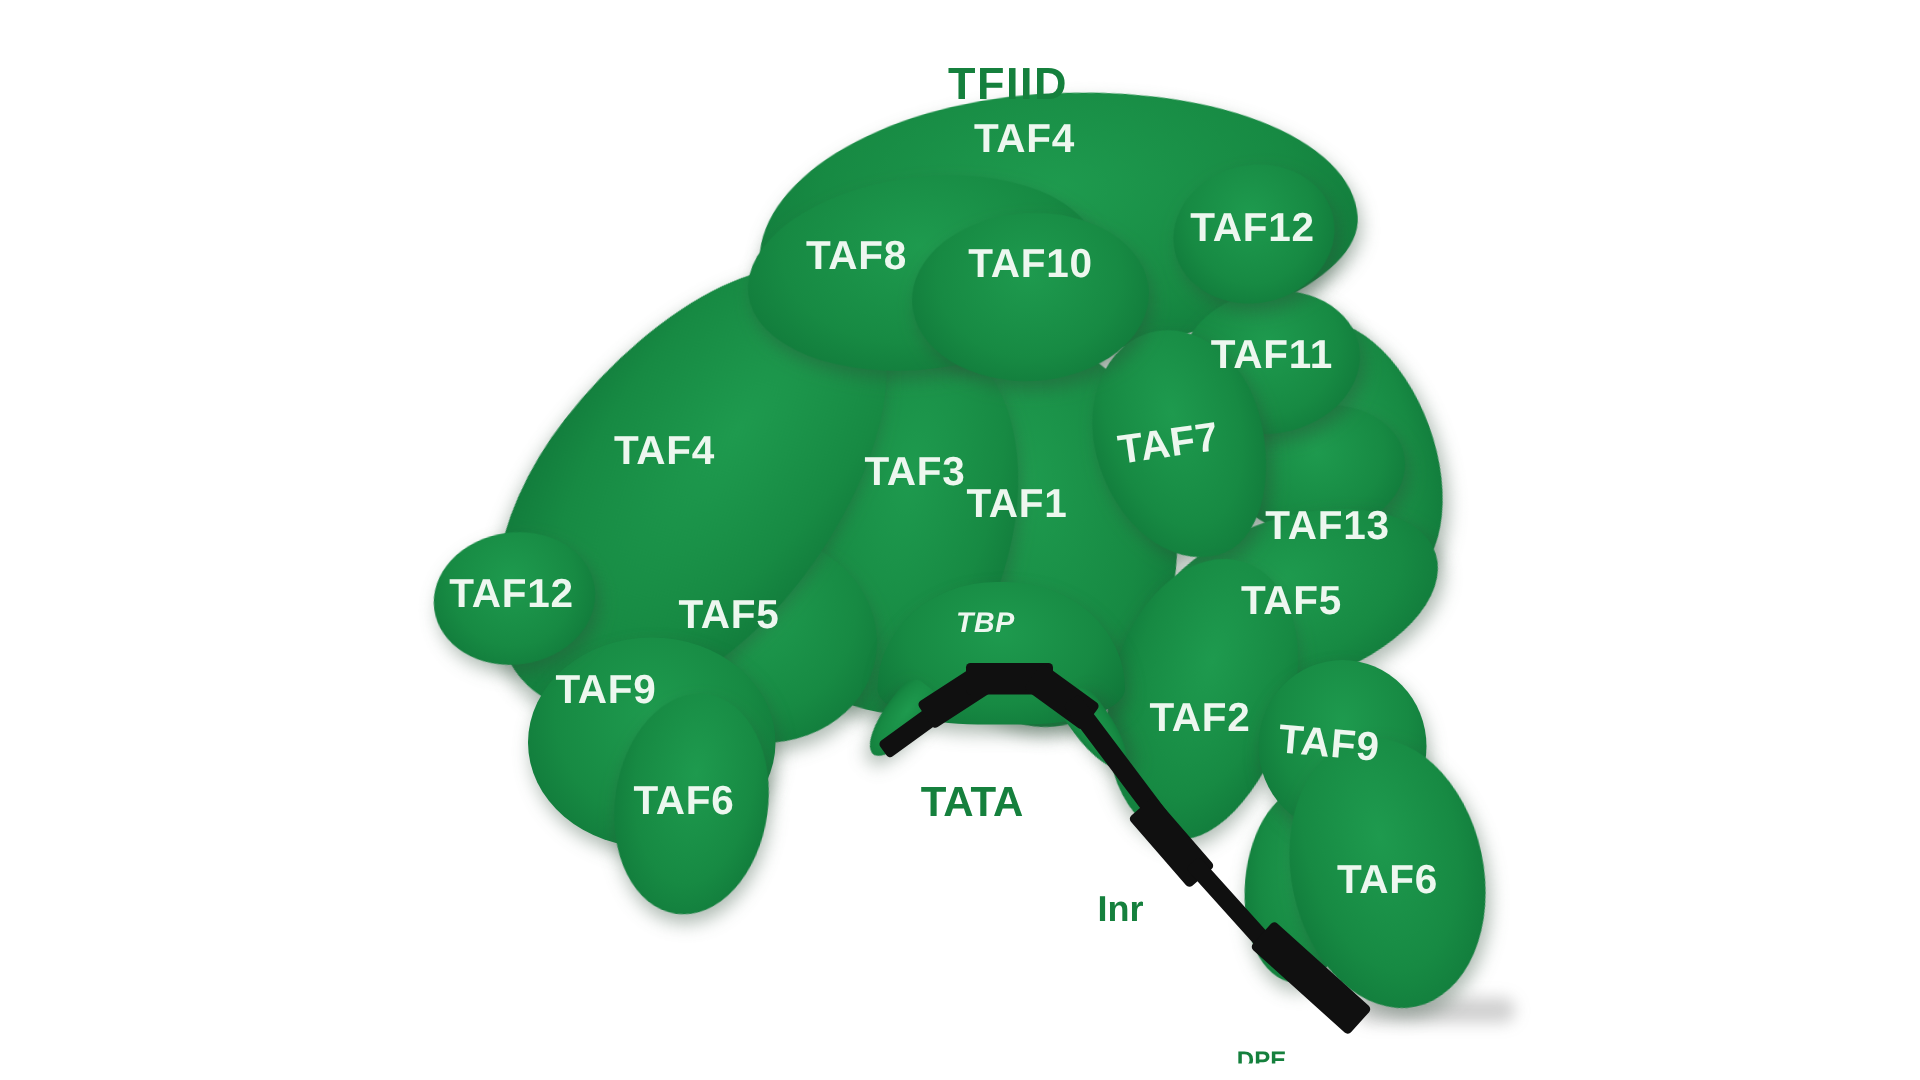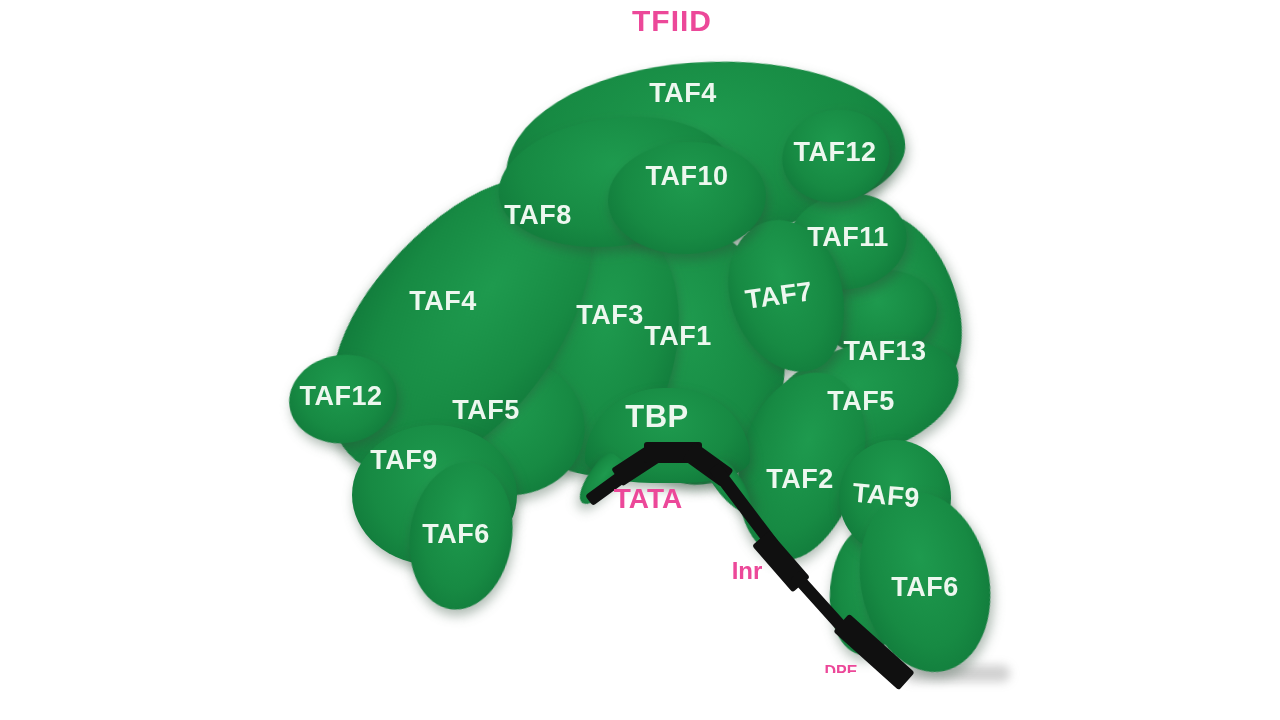--- a/index.html
+++ b/index.html
@@ -8,22 +8,22 @@
   
   .su{position:absolute;
       background:radial-gradient(ellipse at 50% 36%, #1e9a4e 0%, #178a43 55%, #0d6f35 100%);
       filter:drop-shadow(2px 6px 6px rgba(45,75,55,.38));}
   
   .lbl{position:absolute;transform:translate(-50%,-50%);color:#edf7ef;
        font-weight:bold;font-size:27px;line-height:1;white-space:nowrap;
        letter-spacing:.5px;z-index:15;}
   
   .dna{position:absolute;background:#101010;border-radius:3px;z-index:20;}
-  .blk{position:absolute;transform:translate(-50%,-50%);color:#ec4899;
-       font-weight:bold;line-height:1;white-space:nowrap;z-index:21;}
+  .blk{position:absolute;transform:translate(-50%,-50%);color:#15803d;
+       font-weight:bold;line-height:1;white-space:nowrap;z-index:21;margin-top:36px;}
 
   #s-taf5r-lobe{left:848px;top:210px;width:108px;height:185px;border-radius:50%;transform:rotate(-20deg);z-index:1;}
   #s-taf4top  {left:505px;top:62px;width:400px;height:175px;border-radius:48% 52% 55% 45% / 58% 55% 45% 42%;transform:rotate(-4deg);z-index:2;}
   #s-taf13    {left:822px;top:270px;width:115px;height:86px;border-radius:50%;transform:rotate(-8deg);z-index:3;}
   #s-taf1     {left:595px;top:225px;width:190px;height:260px;border-radius:50% 50% 50% 50%/48% 48% 52% 52%;transform:rotate(-6deg);z-index:3;}
   #s-taf11    {left:787px;top:194px;width:120px;height:95px;border-radius:50%;transform:rotate(-10deg);z-index:4;}
   #s-taf3     {left:525px;top:225px;width:150px;height:250px;border-radius:50% 50% 45% 55%/50% 50% 55% 45%;transform:rotate(12deg);z-index:4;}
   #s-taf5r    {left:762px;top:345px;width:200px;height:110px;border-radius:50%;transform:rotate(-18deg);z-index:4;}
   #s-taf12r   {left:782px;top:110px;width:108px;height:92px;border-radius:50%;transform:rotate(-12deg);z-index:5;}
   #s-taf7     {left:731px;top:219px;width:112px;height:155px;border-radius:50% 50% 45% 55%/46% 46% 54% 54%;transform:rotate(-15deg);z-index:5;}
@@ -50,21 +50,21 @@
   #d-seg-right{left:694px;top:500px;width:100px;height:13px;transform:rotate(53deg);}
   #d-inr      {left:750px;top:550px;width:62px;height:23px;transform:rotate(49deg);}
   #d-seg2     {left:781px;top:600px;width:84px;height:12px;transform:rotate(48deg);}
   #d-dpe      {left:830px;top:640px;width:88px;height:24px;transform:rotate(42deg);}
 
   #t-title{left:672px;top:21px;font-size:30px;letter-spacing:1px;}
   #t-tata {left:648px;top:499px;font-size:28px;}
   #t-inr  {left:747px;top:571px;font-size:24px;}
   #t-dpe  {left:841px;top:672px;font-size:16px;clip-path:inset(0 0 7px 0);}
 
-  #l-tbp{font-size:31px;}
+  #l-tbp{font-size:19px;font-style:italic;}
   #l-taf9r{transform:translate(-50%,-50%) rotate(5deg);}
   #l-taf7{transform:translate(-50%,-50%) rotate(-8deg);}
 
   #smudge{position:absolute;left:905px;top:665px;width:105px;height:17px;
           background:rgba(90,90,90,.28);filter:blur(5px);border-radius:8px;z-index:2;}
 </style>
 </head>
 <body>
 
 <div id="stage">
@@ -104,21 +104,21 @@
   <div class="dna" id="d-seg-right"></div>
   <div class="dna" id="d-inr"></div>
   <div class="dna" id="d-seg2"></div>
   <div class="dna" id="d-dpe"></div>
 
   <div class="blk" id="t-tata">TATA</div>
   <div class="blk" id="t-inr">Inr</div>
   <div class="blk" id="t-dpe">DPE</div>
 
   <div class="lbl" style="left:683px;top:93px;">TAF4</div>
-  <div class="lbl" style="left:538px;top:171px;margin-top:44px;">TAF8</div>
+  <div class="lbl" style="left:571px;top:171px;">TAF8</div>
   <div class="lbl" style="left:687px;top:176px;">TAF10</div>
   <div class="lbl" style="left:835px;top:152px;">TAF12</div>
   <div class="lbl" style="left:848px;top:237px;">TAF11</div>
   <div class="lbl" style="left:885px;top:315px;margin-top:36px;">TAF13</div>
   <div class="lbl" id="l-taf7" style="left:779px;top:296px;">TAF7</div>
   <div class="lbl" style="left:443px;top:301px;">TAF4</div>
   <div class="lbl" style="left:610px;top:315px;">TAF3</div>
   <div class="lbl" style="left:678px;top:336px;">TAF1</div>
   <div class="lbl" style="left:341px;top:396px;">TAF12</div>
   <div class="lbl" style="left:486px;top:410px;">TAF5</div>

